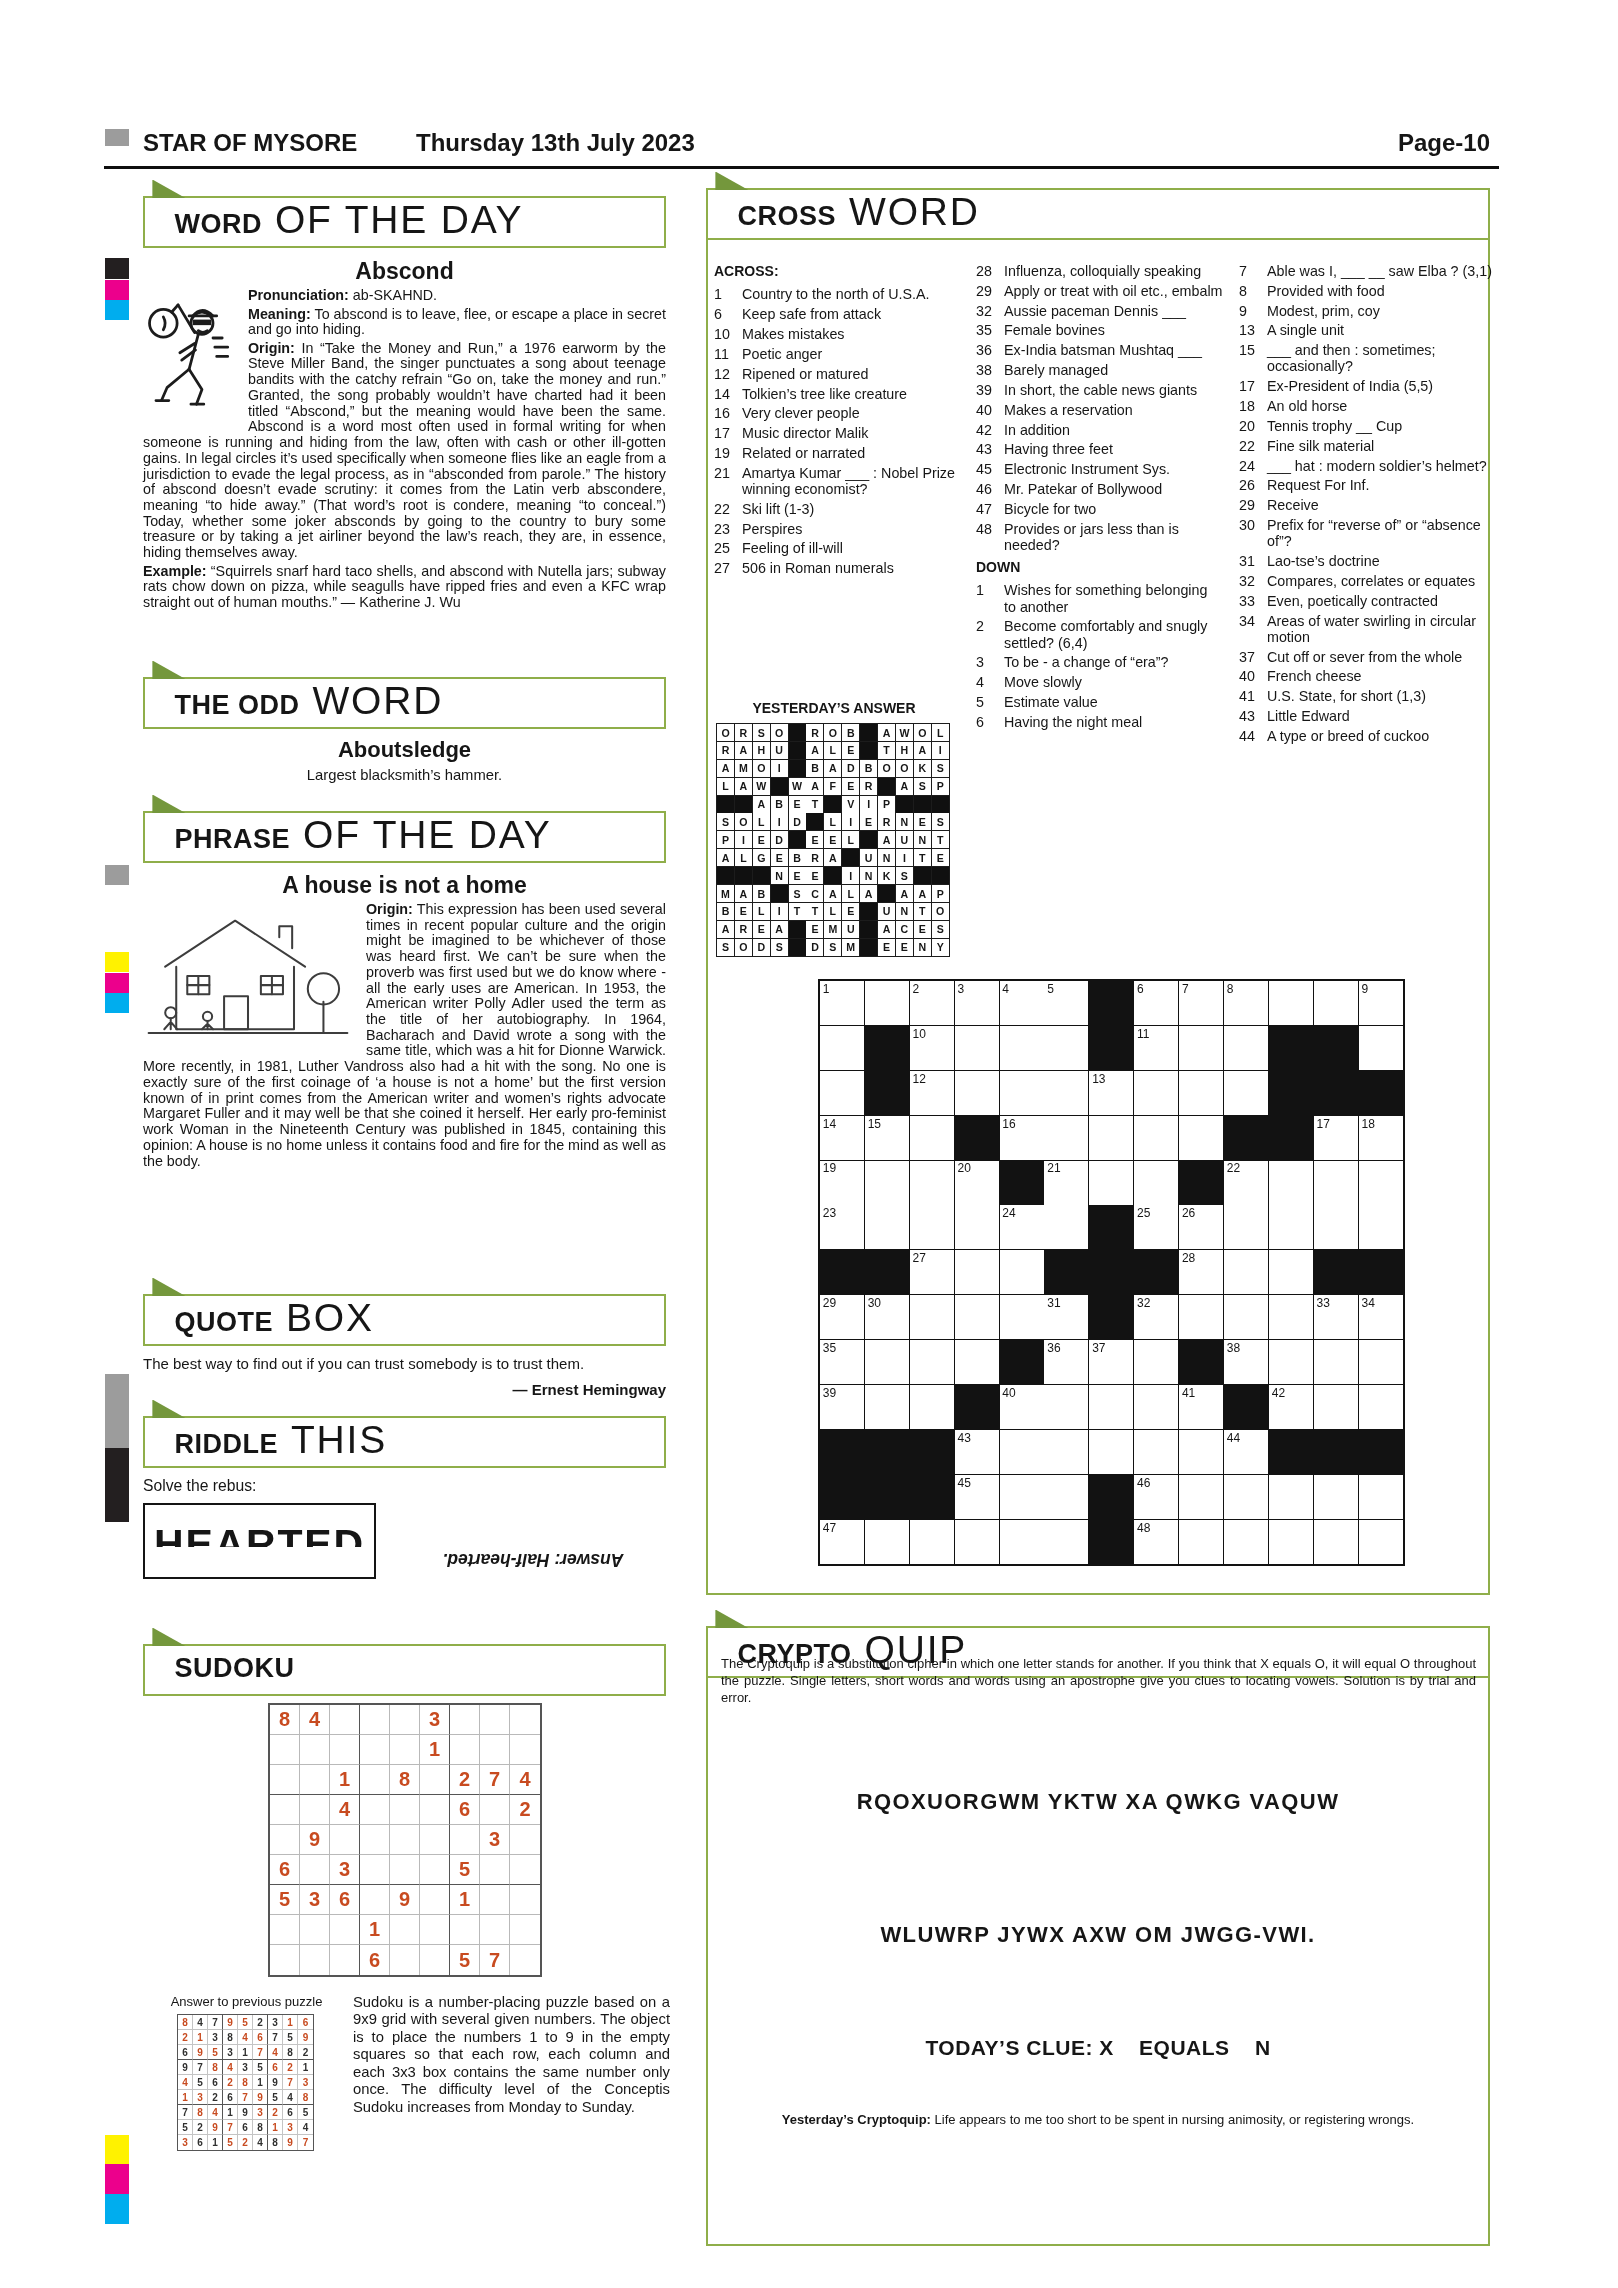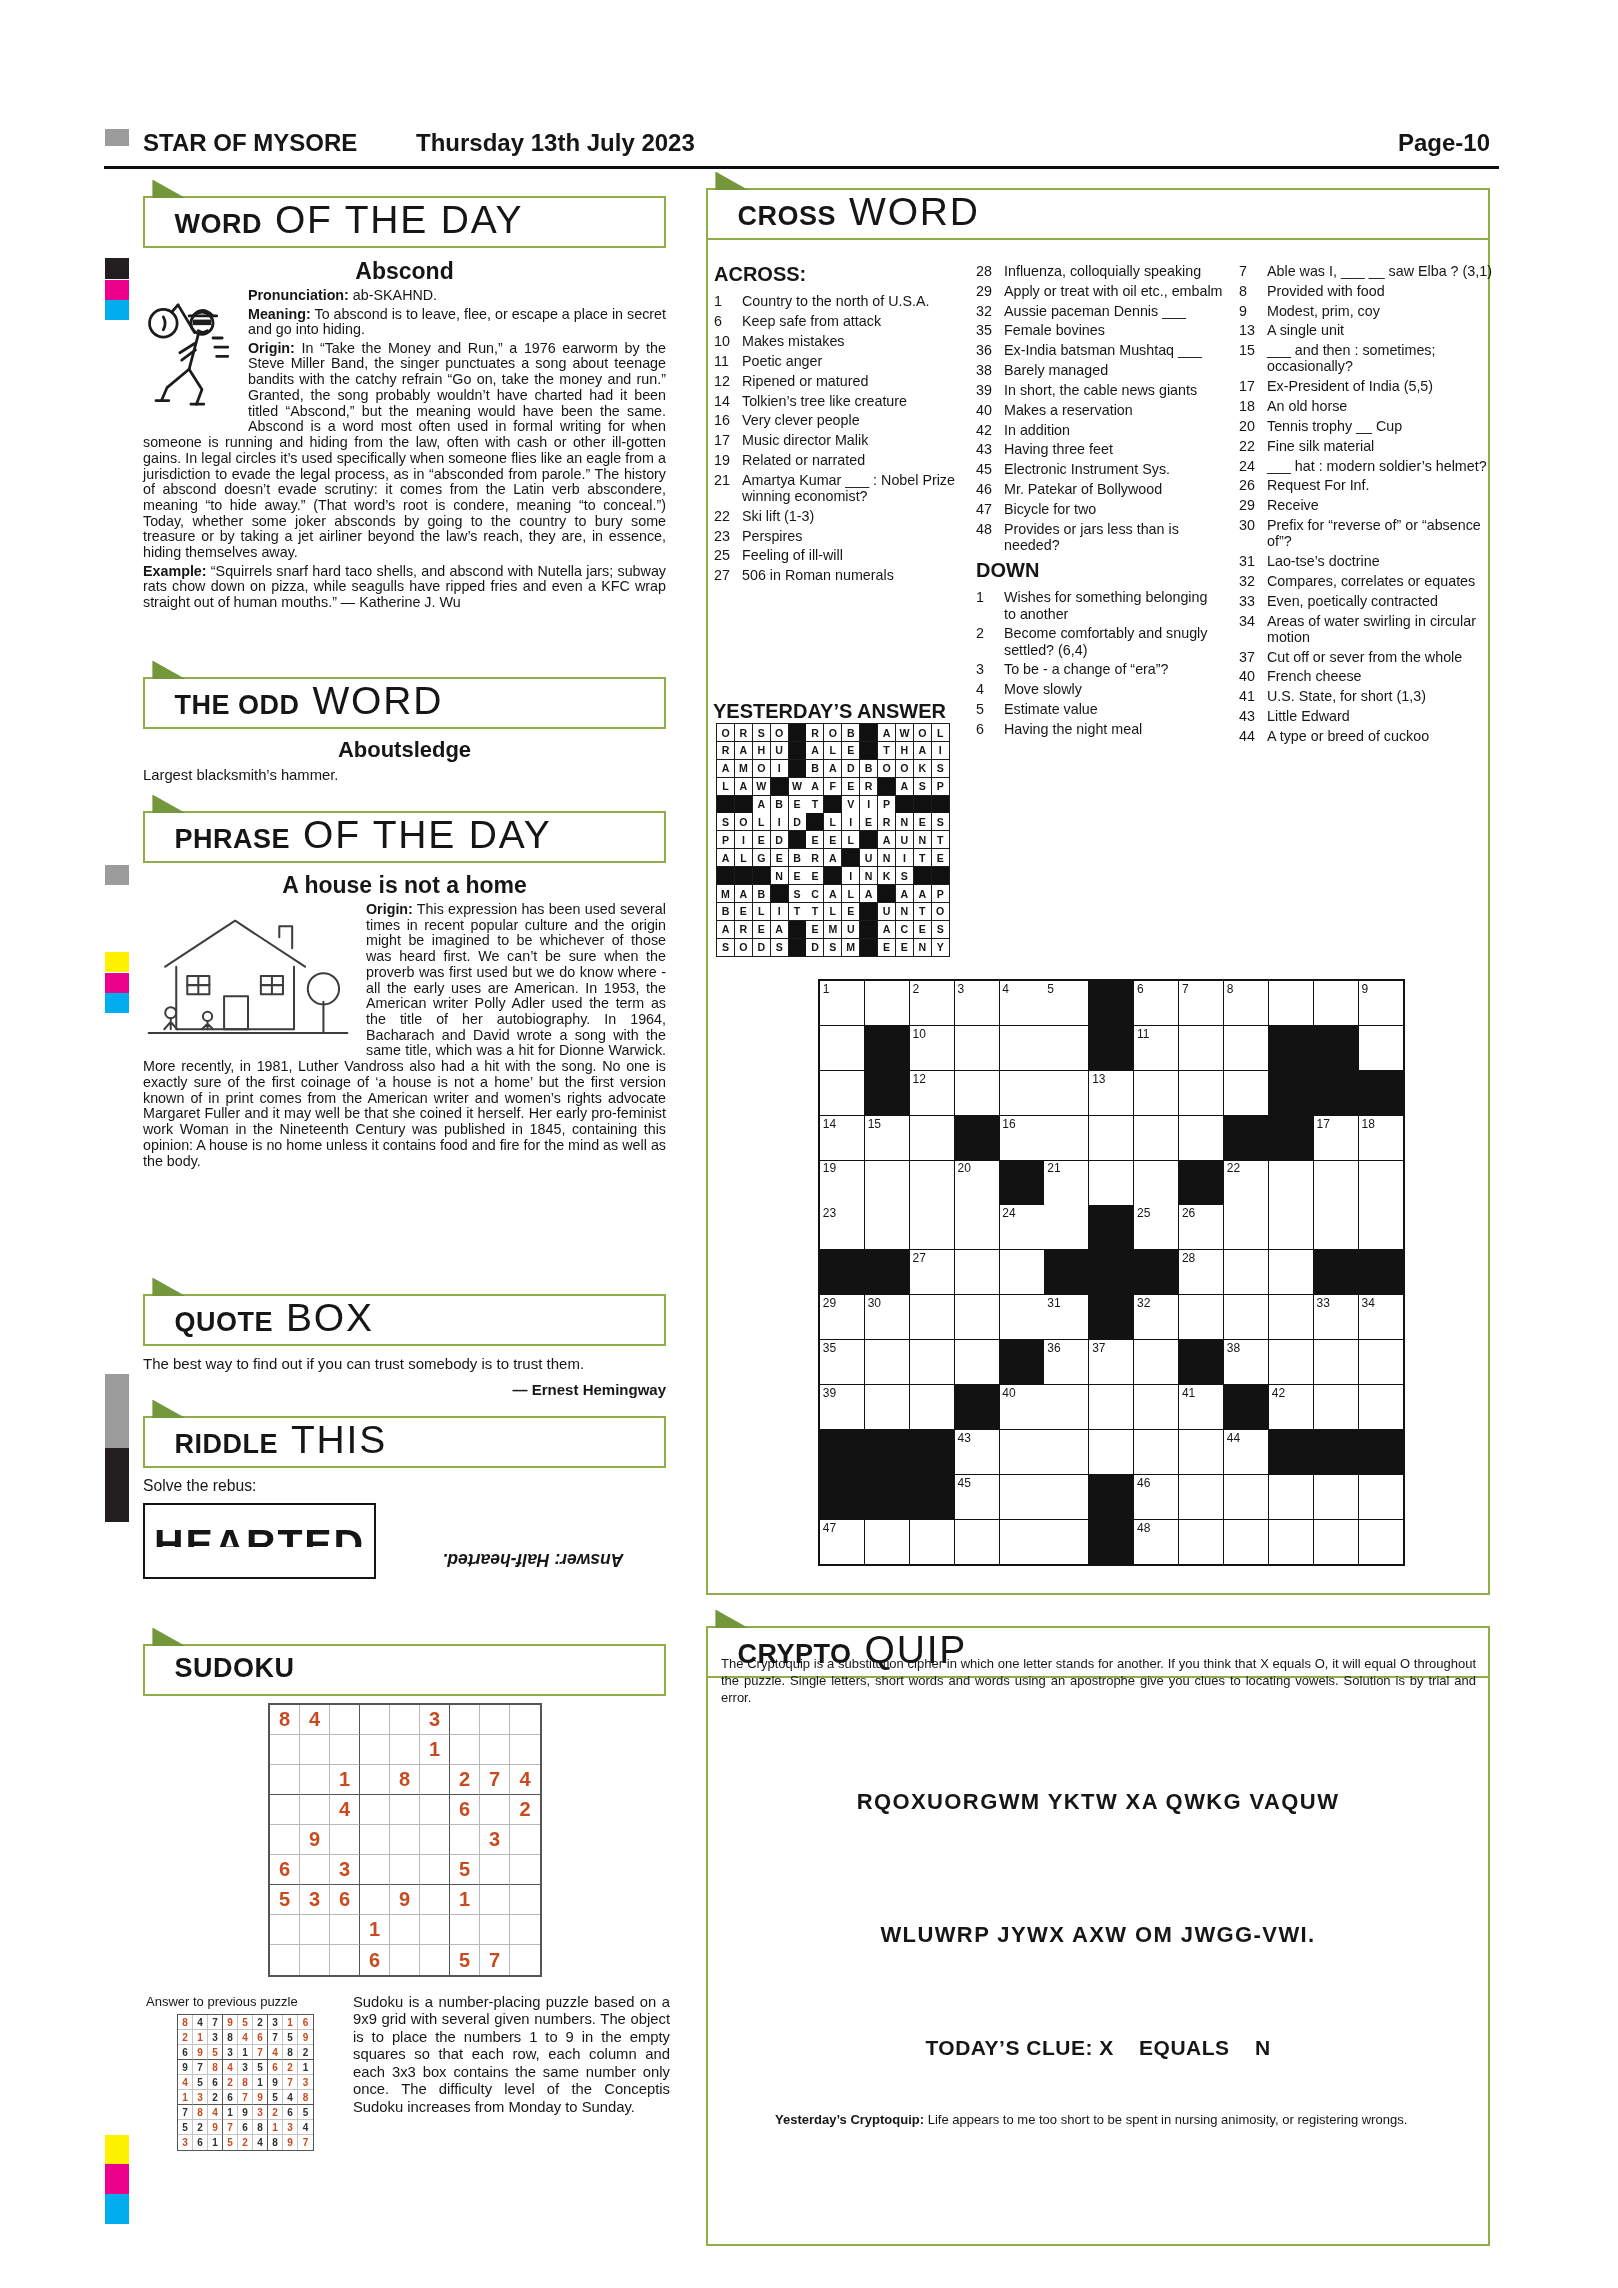--- a/index.html
+++ b/index.html
@@ -14,24 +14,24 @@
          display:flex;align-items:baseline;gap:13px;padding:0.9px 0 0 29.5px;box-sizing:border-box}
   .hb{font-weight:bold;font-size:27px;letter-spacing:0.5px;line-height:42px}
   .hl{font-size:39px;letter-spacing:1.8px;line-height:42px}
   .fold{position:absolute;top:-18.5px;left:7.4px;width:33px;height:18.5px;
         background:var(--fold-green,#74973c);clip-path:polygon(0 0,100% 100%,0 100%)}
   .gbox{position:absolute;border:2.8px solid var(--accent-green,#8fae4a);box-sizing:border-box}
   
   .article{font-size:14.3px;line-height:1.1;text-align:justify}
   .article p{margin:0 0 2.8px 0}
   .wtitle{font-weight:bold;font-size:23px;text-align:center}
-  .center{}
+  .center{text-align:center}
   .pre{white-space:pre-wrap}
   
-  .clue-h{font-weight:bold;font-size:20px;margin-bottom:7.4px}
+  .clue-h{font-weight:bold;font-size:14px;margin-bottom:7.4px}
   .clue{display:grid;grid-template-columns:28px 1fr;font-size:14.3px;line-height:1.13;margin-bottom:3.7px}
   
   .cw-grid{display:grid;grid-template-columns:repeat(13,44px);grid-auto-rows:44px;gap:0.9px;
            background:#121212;border:2.8px solid #121212;width:max-content}
   .cw-grid .cell{background:#fff;position:relative}
   .cw-grid .blk{background:#121212}
   .cw-grid .num{position:absolute;top:0.9px;left:2.8px;font-size:12px}
   
   .ans-grid{display:grid;grid-template-columns:repeat(13,17px);grid-auto-rows:17px;gap:0.9px;
             background:#1c1c1c;border:1.8px solid #1c1c1c;width:max-content}

